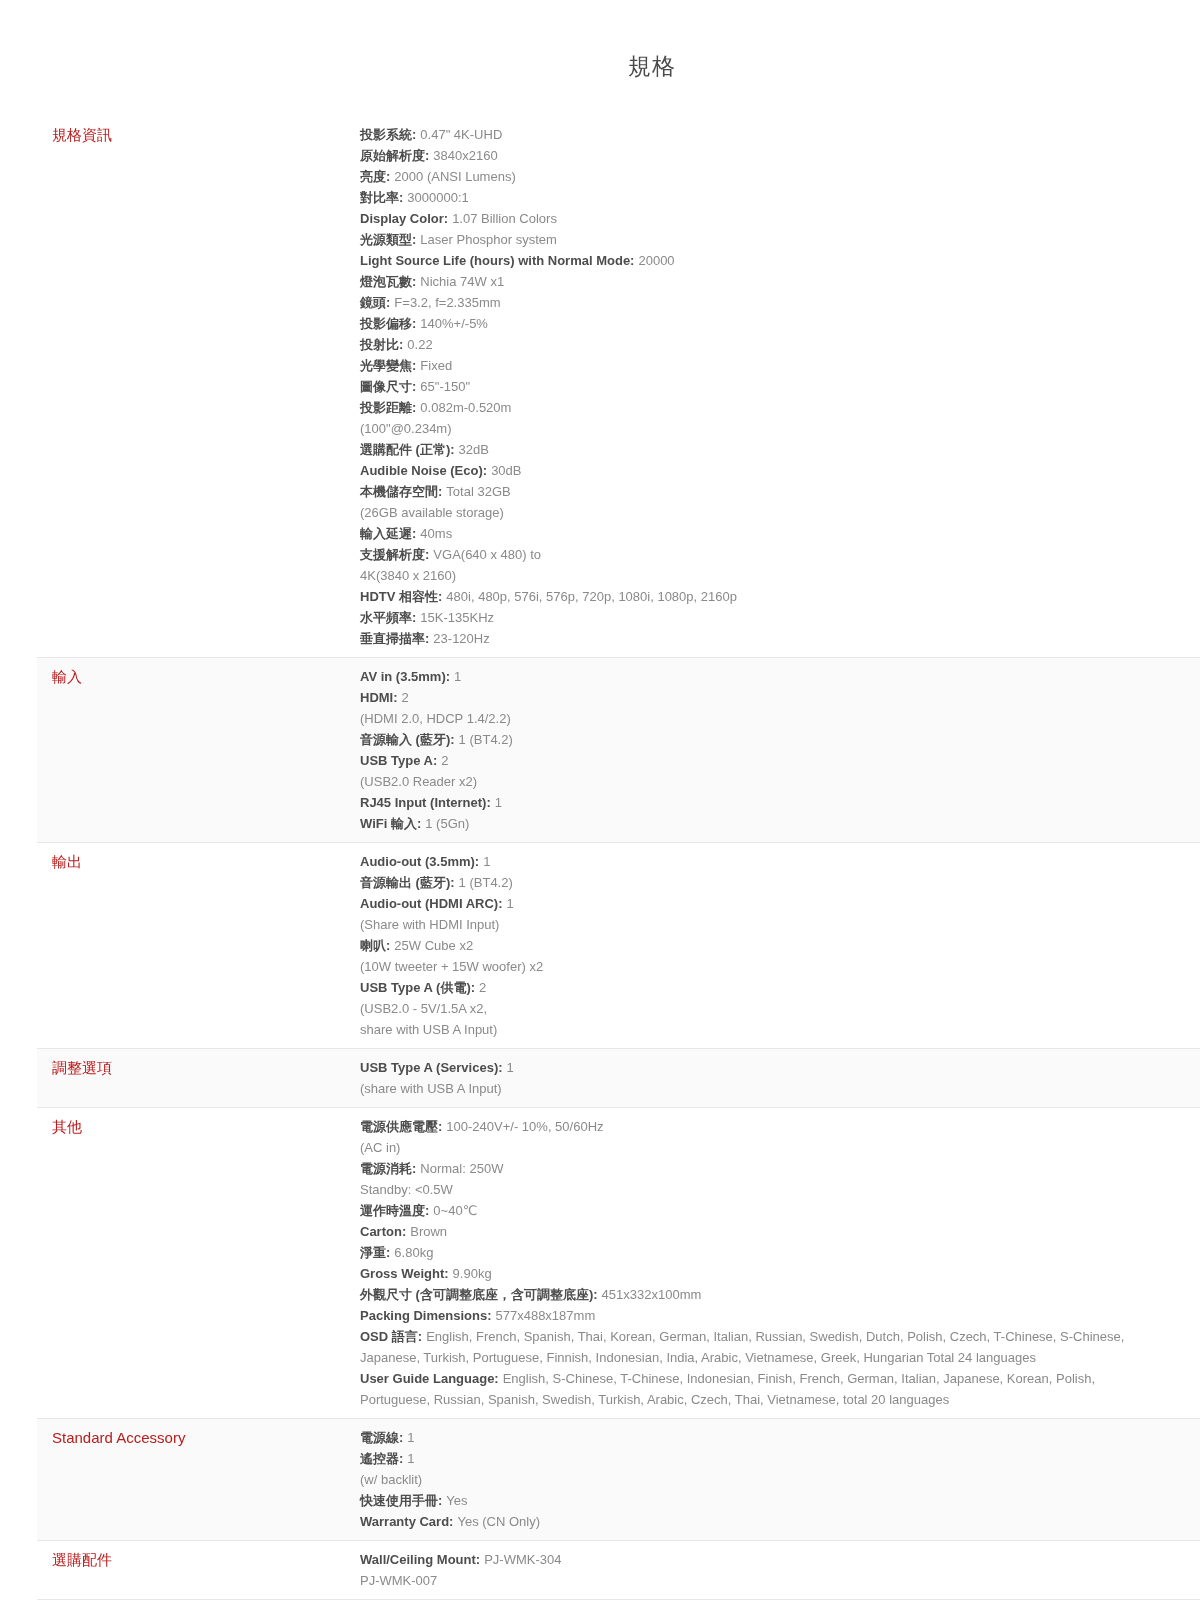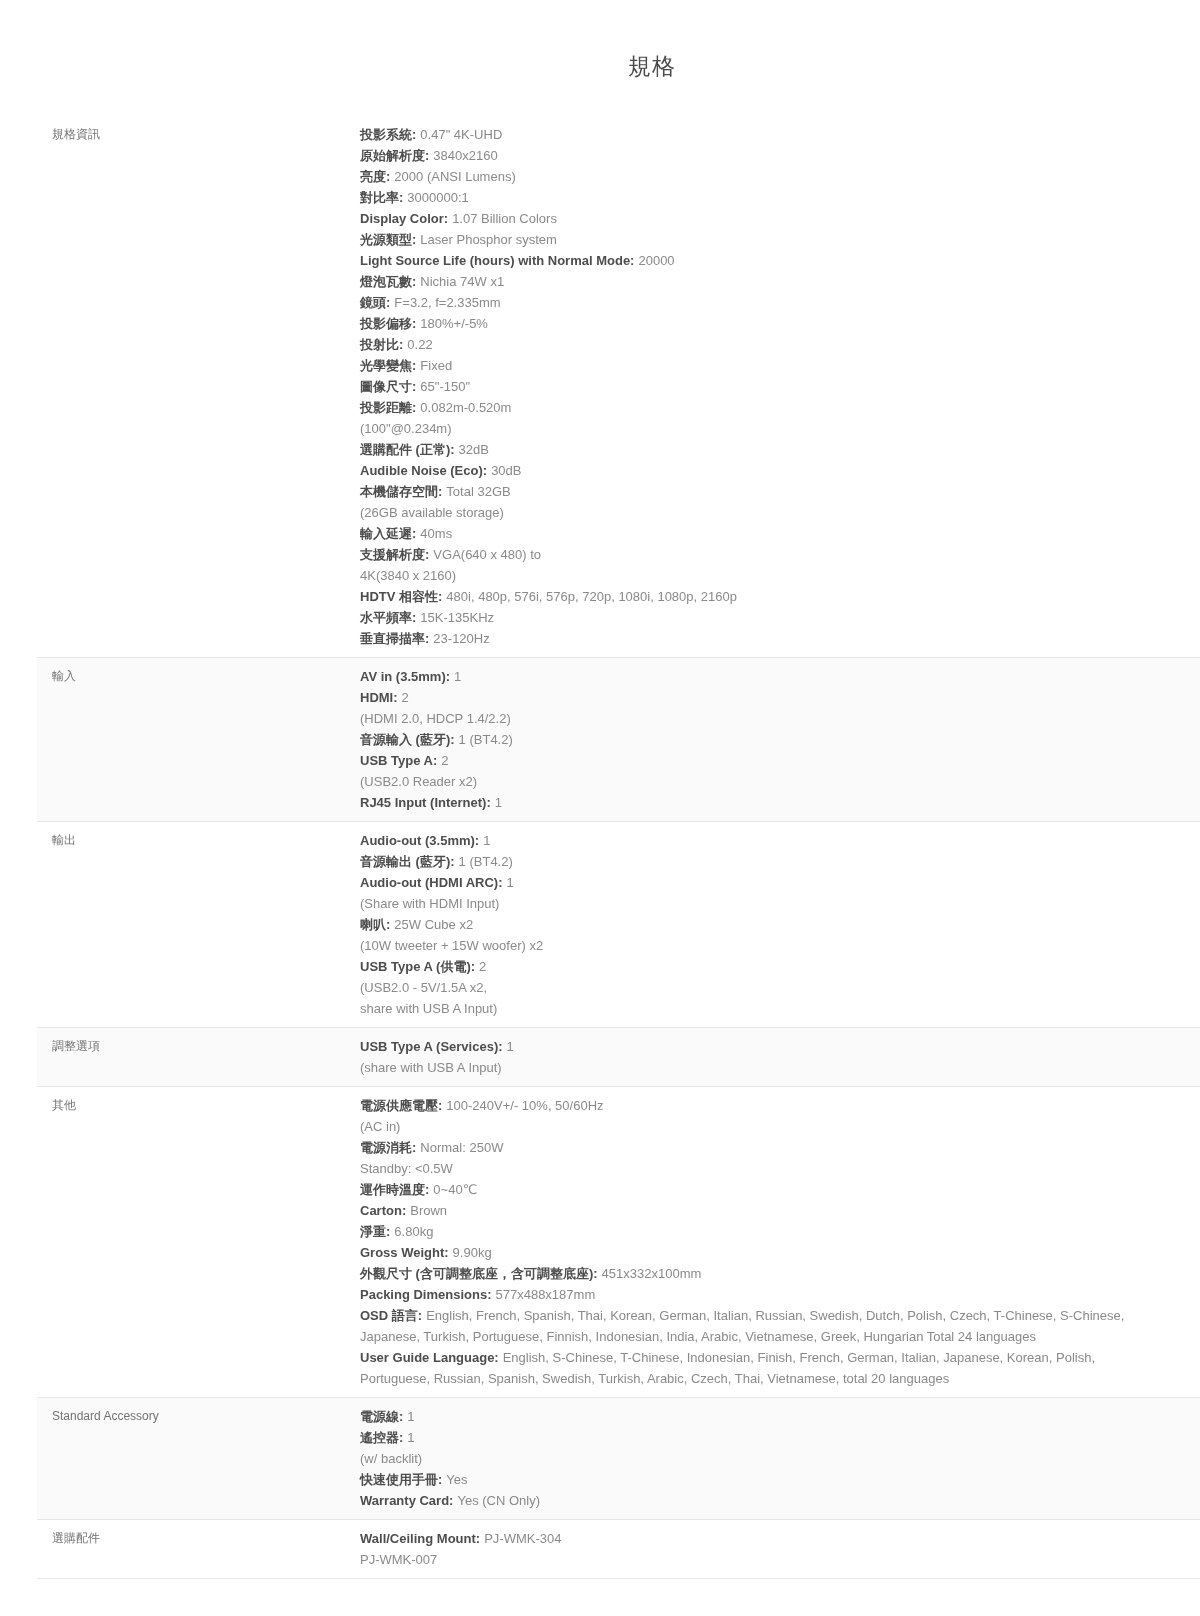--- a/index.html
+++ b/index.html
@@ -31,22 +31,22 @@
     display:grid;
     grid-template-columns:323px 1fr;
     padding:8px 0;
     border-top:1px solid #e7e7e7;
   }
   .spec-section:first-child { border-top:none; }
   .spec-section:last-child { border-bottom:1px solid #e7e7e7; }
   .spec-section.alt { background:#fafafa; }
   .section-label {
     padding-left:15px;
-    font-size:12px;
-    color:#737373;
+    font-size:15px;
+    color:#b91c1c;
     line-height:21px;
   }
   .section-content {
     padding-right:130px;
     font-size:13px;
     line-height:21px;
   }
   .spec-line { display:block; }
   .spec-key {
     font-weight:700;
@@ -66,21 +66,21 @@
     <div class="section-content">
           <div class="spec-line"><span class="spec-key">投影系統:</span><span class="spec-value">0.47" 4K-UHD</span></div>
           <div class="spec-line"><span class="spec-key">原始解析度:</span><span class="spec-value">3840x2160</span></div>
           <div class="spec-line"><span class="spec-key">亮度:</span><span class="spec-value">2000 (ANSI Lumens)</span></div>
           <div class="spec-line"><span class="spec-key">對比率:</span><span class="spec-value">3000000:1</span></div>
           <div class="spec-line"><span class="spec-key">Display Color:</span><span class="spec-value">1.07 Billion Colors</span></div>
           <div class="spec-line"><span class="spec-key">光源類型:</span><span class="spec-value">Laser Phosphor system</span></div>
           <div class="spec-line"><span class="spec-key">Light Source Life (hours) with Normal Mode:</span><span class="spec-value">20000</span></div>
           <div class="spec-line"><span class="spec-key">燈泡瓦數:</span><span class="spec-value">Nichia 74W x1</span></div>
           <div class="spec-line"><span class="spec-key">鏡頭:</span><span class="spec-value">F=3.2, f=2.335mm</span></div>
-          <div class="spec-line"><span class="spec-key">投影偏移:</span><span class="spec-value">180%+/-5%</span></div>
+          <div class="spec-line"><span class="spec-key">投影偏移:</span><span class="spec-value">140%+/-5%</span></div>
           <div class="spec-line"><span class="spec-key">投射比:</span><span class="spec-value">0.22</span></div>
           <div class="spec-line"><span class="spec-key">光學變焦:</span><span class="spec-value">Fixed</span></div>
           <div class="spec-line"><span class="spec-key">圖像尺寸:</span><span class="spec-value">65"-150"</span></div>
           <div class="spec-line"><span class="spec-key">投影距離:</span><span class="spec-value">0.082m-0.520m</span></div>
           <div class="spec-line"><span class="spec-value">(100"@0.234m)</span></div>
           <div class="spec-line"><span class="spec-key">選購配件 (正常):</span><span class="spec-value">32dB</span></div>
           <div class="spec-line"><span class="spec-key">Audible Noise (Eco):</span><span class="spec-value">30dB</span></div>
           <div class="spec-line"><span class="spec-key">本機儲存空間:</span><span class="spec-value">Total 32GB</span></div>
           <div class="spec-line"><span class="spec-value">(26GB available storage)</span></div>
           <div class="spec-line"><span class="spec-key">輸入延遲:</span><span class="spec-value">40ms</span></div>
@@ -94,20 +94,21 @@
       <section class="spec-section alt">
     <div class="section-label">輸入</div>
     <div class="section-content">
           <div class="spec-line"><span class="spec-key">AV in (3.5mm):</span><span class="spec-value">1</span></div>
           <div class="spec-line"><span class="spec-key">HDMI:</span><span class="spec-value">2</span></div>
           <div class="spec-line"><span class="spec-value">(HDMI 2.0, HDCP 1.4/2.2)</span></div>
           <div class="spec-line"><span class="spec-key">音源輸入 (藍牙):</span><span class="spec-value">1 (BT4.2)</span></div>
           <div class="spec-line"><span class="spec-key">USB Type A:</span><span class="spec-value">2</span></div>
           <div class="spec-line"><span class="spec-value">(USB2.0 Reader x2)</span></div>
           <div class="spec-line"><span class="spec-key">RJ45 Input (Internet):</span><span class="spec-value">1</span></div>
+          <div class="spec-line"><span class="spec-key">WiFi 輸入:</span><span class="spec-value">1 (5Gn)</span></div>
         </div>
   </section>
       <section class="spec-section">
     <div class="section-label">輸出</div>
     <div class="section-content">
           <div class="spec-line"><span class="spec-key">Audio-out (3.5mm):</span><span class="spec-value">1</span></div>
           <div class="spec-line"><span class="spec-key">音源輸出 (藍牙):</span><span class="spec-value">1 (BT4.2)</span></div>
           <div class="spec-line"><span class="spec-key">Audio-out (HDMI ARC):</span><span class="spec-value">1</span></div>
           <div class="spec-line"><span class="spec-value">(Share with HDMI Input)</span></div>
           <div class="spec-line"><span class="spec-key">喇叭:</span><span class="spec-value">25W Cube x2</span></div>

